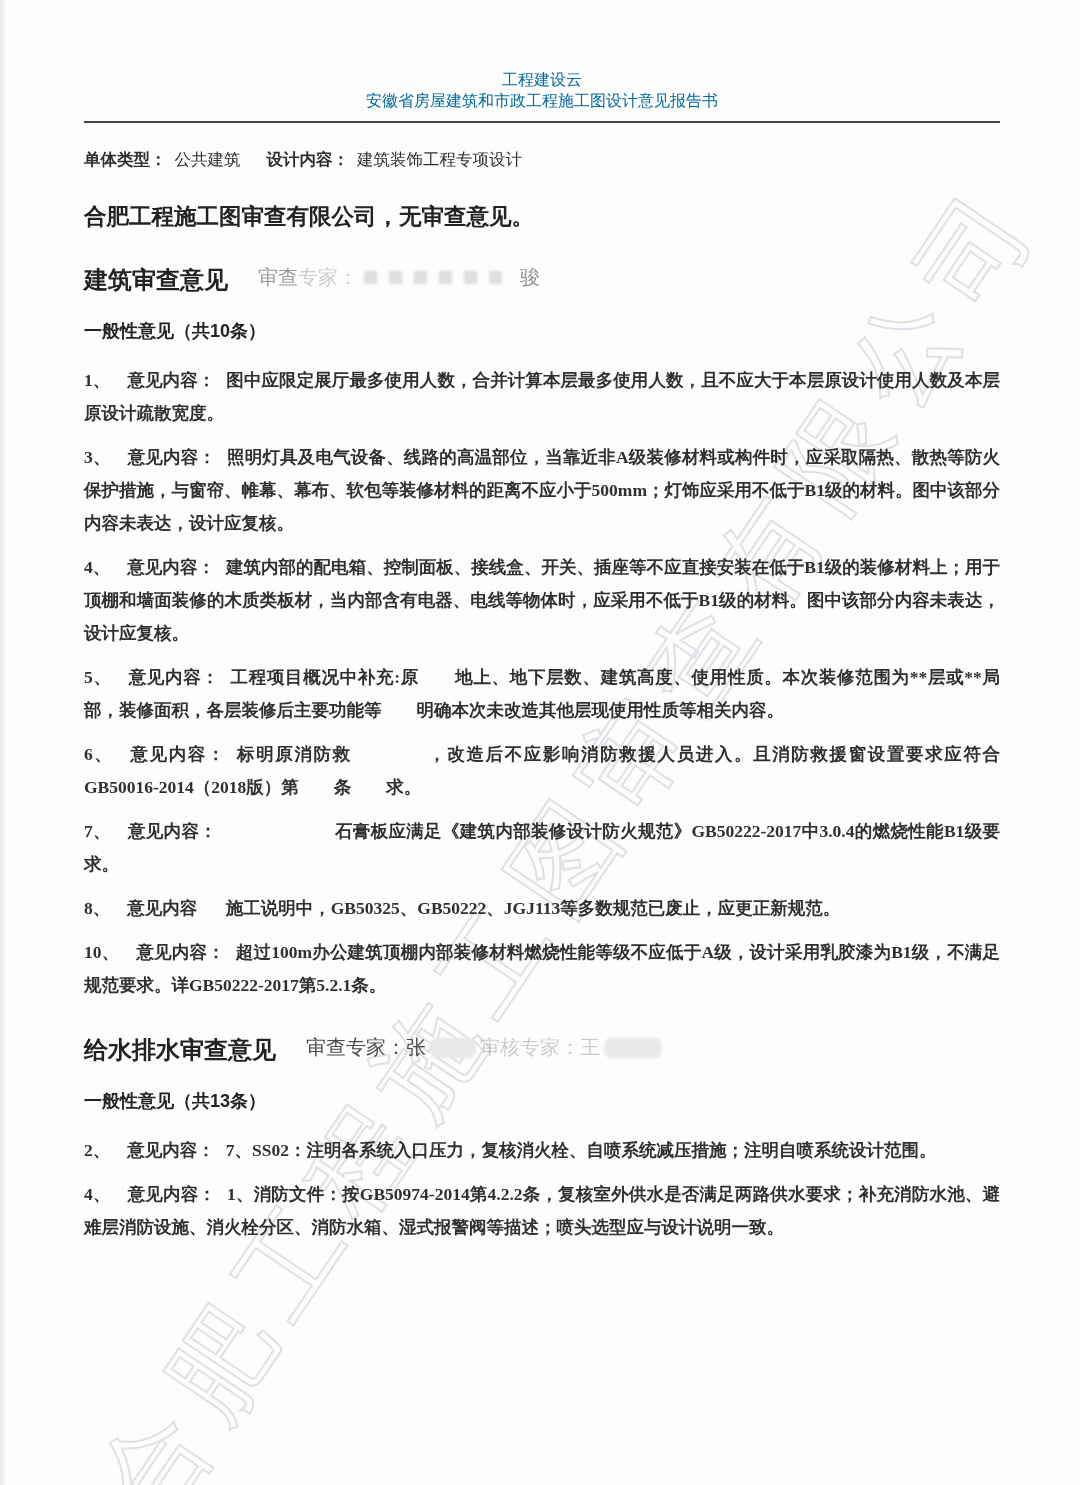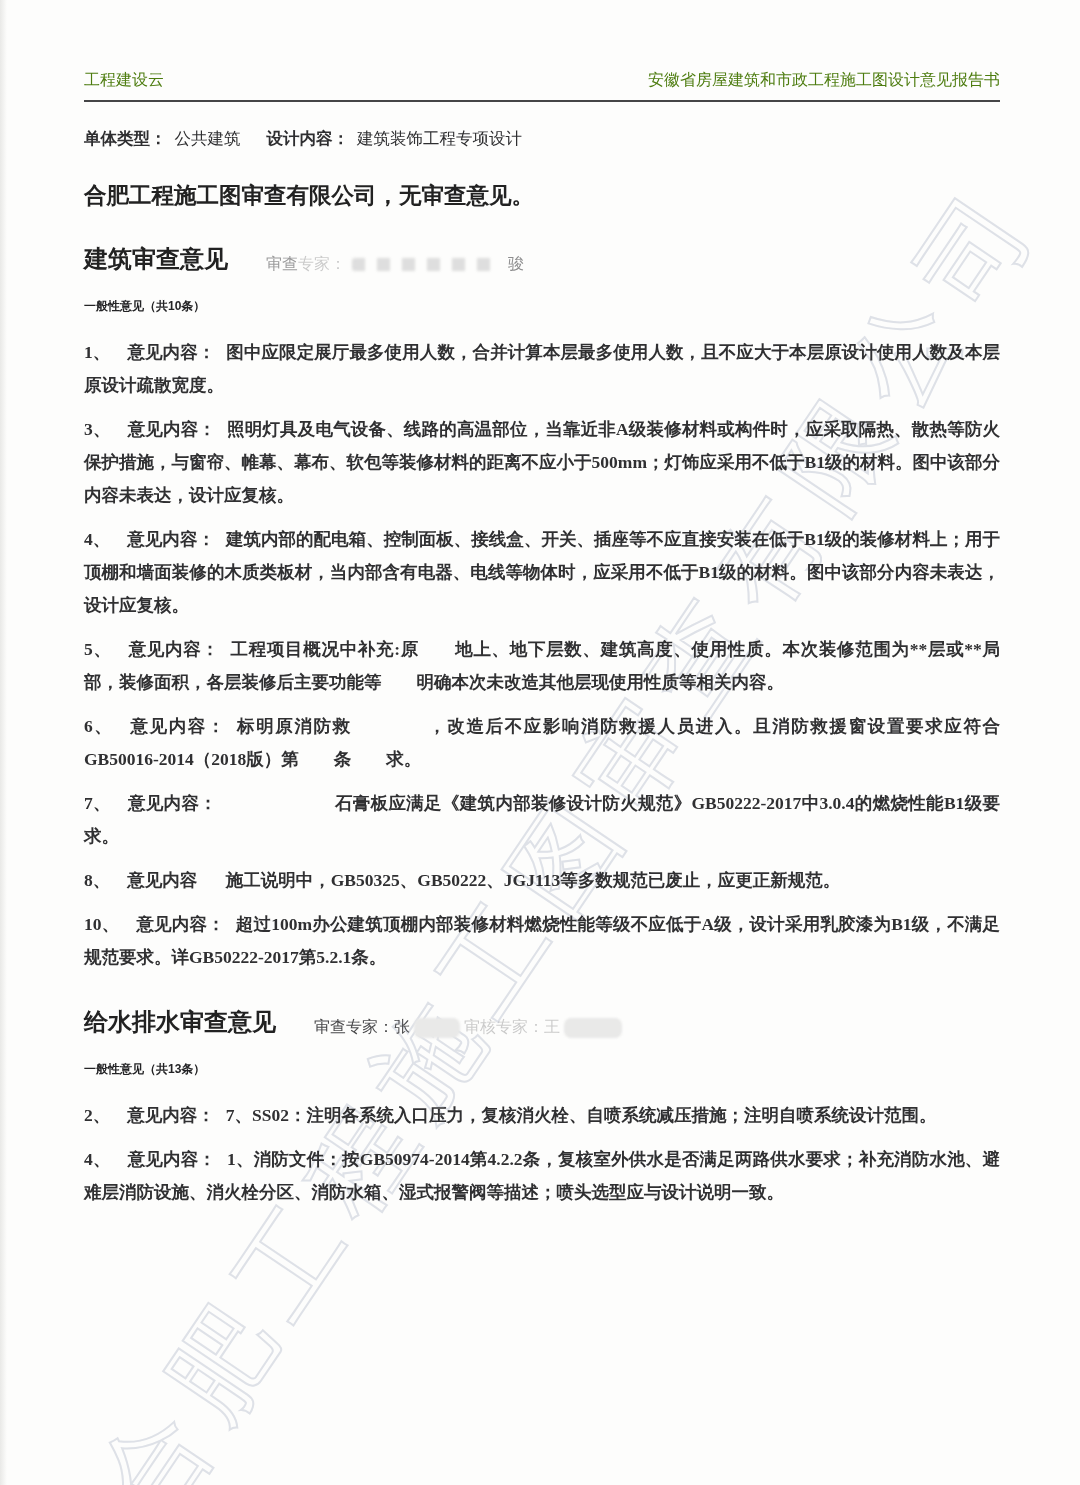--- a/index.html
+++ b/index.html
@@ -33,67 +33,68 @@
     -webkit-text-stroke:2px rgba(172,180,196,0.38);
     pointer-events:none;
     user-select:none;
   }
   .page{
     position:absolute;inset:0;
     padding:70px 80px 0 84px;
     box-sizing:border-box;
   }
   .doc-header{
-    display:flex;justify-content:space-between;align-items:flex-end;
-    font-size:16px;color:#4d7c0f;
+    display:flex;justify-content:space-between;align-items:center;
+    font-size:16px;color:#0369a1;
     padding-bottom:9px;
     border-bottom:2px solid #454547;
+    flex-direction:column;
   }
   .meta{margin-top:26px;font-size:16.5px;}
   .meta .lbl{font-weight:bold;font-family:"Liberation Sans","DejaVu Sans",sans-serif;}
   .meta .val{margin-left:8px;}
   .meta .val2{margin-left:26px;}
   .statement{
     margin:30px 0 0 0;
     font-size:22.5px;font-weight:bold;
     font-family:"Liberation Sans","DejaVu Sans",sans-serif;
     color:#222;
   }
   .section-heading{
     margin:32px 0 0 0;
-    display:flex;align-items:flex-end;
+    display:flex;align-items:flex-start;
     font-size:24px;font-weight:bold;
     font-family:"Liberation Sans","DejaVu Sans",sans-serif;
     color:#222;
   }
   .expert-note{
-    font-size:16px;font-weight:normal;
+    font-size:20px;font-weight:normal;
     font-family:"Liberation Serif","DejaVu Serif",serif;
-    margin-left:38px;color:#4a4a4c;
+    margin-left:30px;color:#4a4a4c;
     display:flex;align-items:center;
   }
   .f-mid{opacity:.55;}
   .f-weak{opacity:.28;font-family:Liberation Mono, monospace;}
   .f-soft{opacity:.62;}
   .smudge{
     display:inline-block;width:150px;height:13px;margin:0 6px;
     background:repeating-linear-gradient(90deg,rgba(150,150,152,.30) 0 13px,rgba(0,0,0,0) 13px 25px);
     filter:blur(1.6px);
     border-radius:3px;
   }
   .blob{
     display:inline-block;height:20px;vertical-align:-4px;
     background:#e9e9e8;border-radius:7px;filter:blur(1px);
     margin:0 4px;
   }
   .blob-a{width:46px;}
   .blob-b{width:58px;}
   .subheading{
     margin:23px 0 0 0;
-    font-size:12px;font-weight:bold;
+    font-size:18px;font-weight:bold;
     font-family:"Liberation Sans","DejaVu Sans",sans-serif;
     color:#232325;
   }
   .items{margin-top:21px;font-weight:bold;}
   .item{
     margin:0 0 11px 0;
     font-size:17.5px;line-height:33px;
     text-align:justify;color:#303032;
   }
   .item .num{margin-right:17px;}

